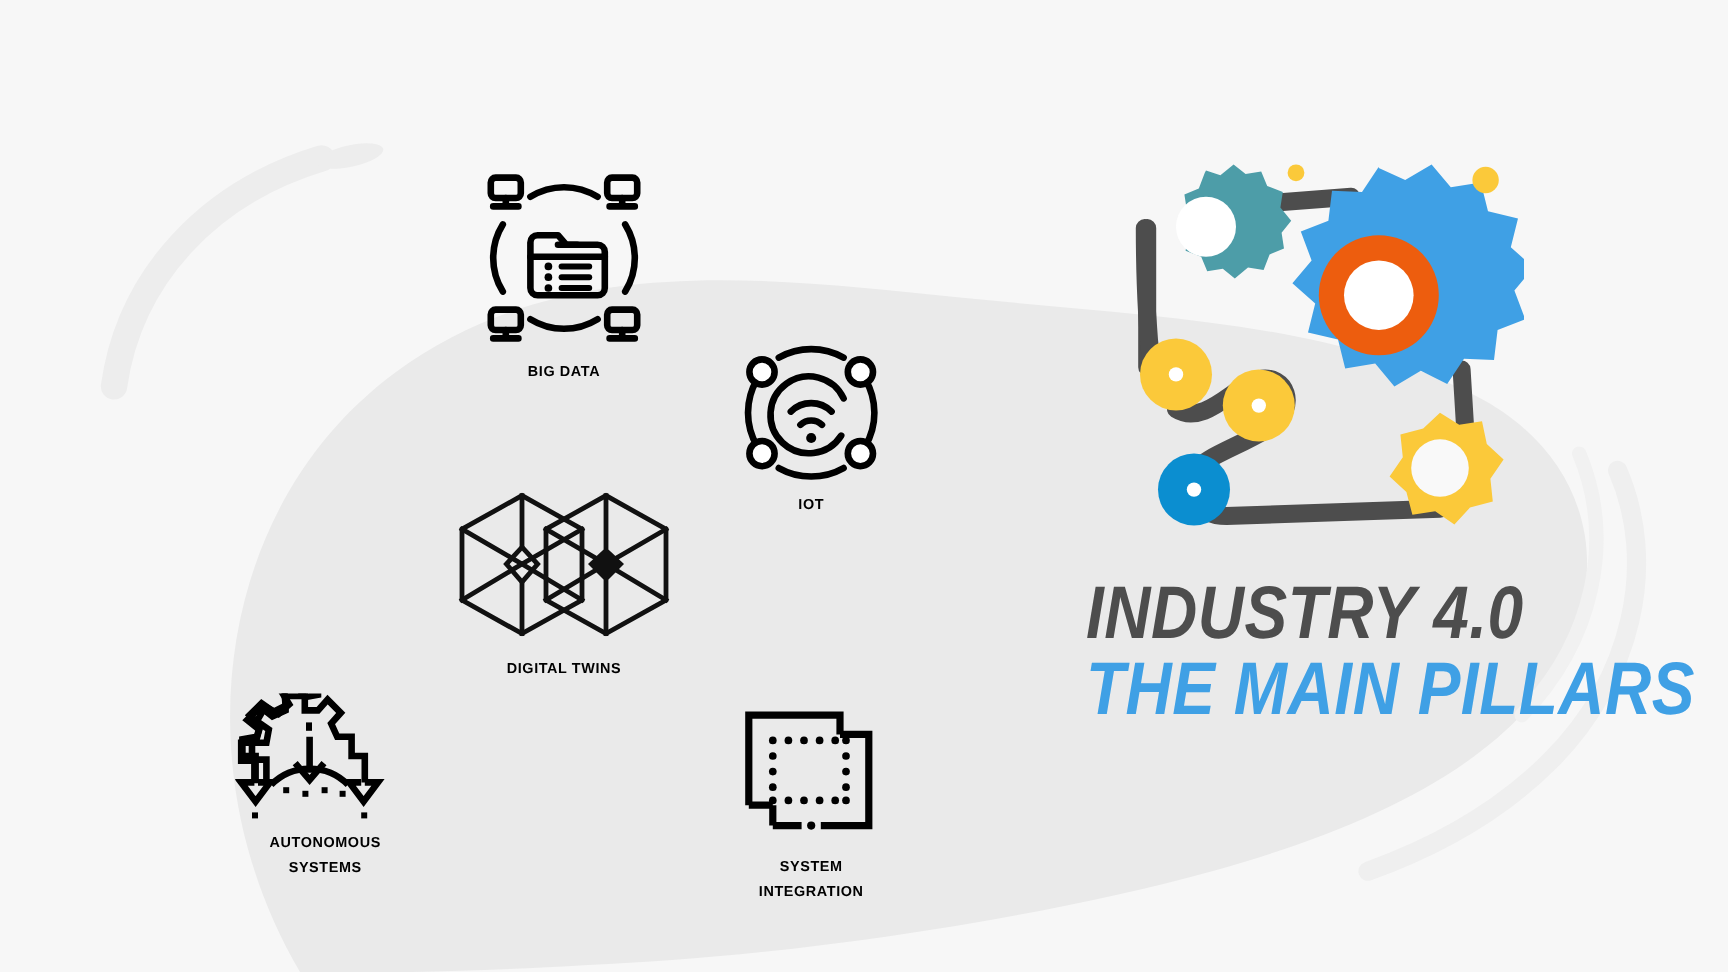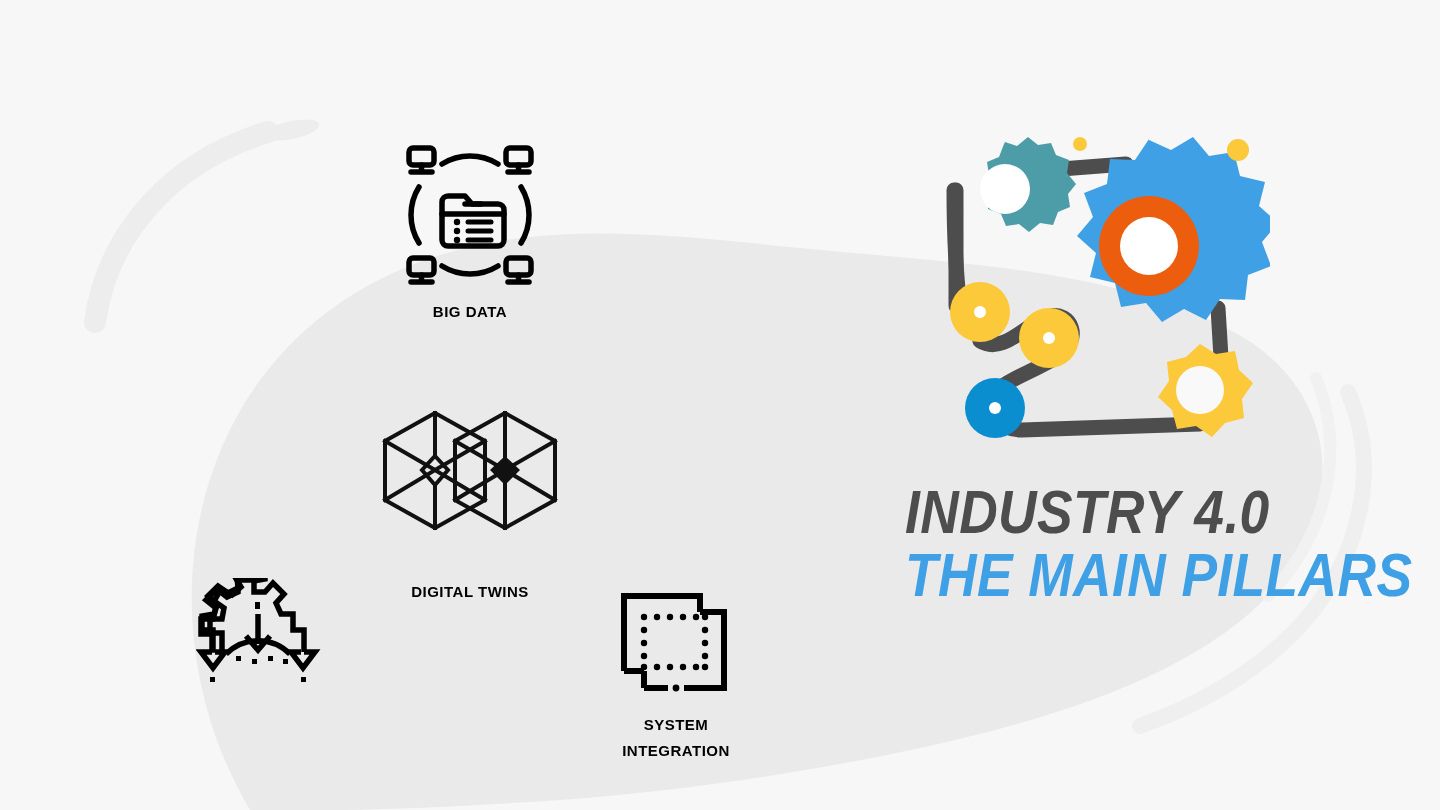--- a/index.html
+++ b/index.html
@@ -33,21 +33,21 @@
     display: flex;
     flex-direction: column;
     align-items: center;
     justify-content: flex-start;
   }
   .pillar .glyph {
     display: block;
   }
   .pillar .caption {
     margin-top: 9px;
-    font-size: 15px;
+    font-size: 12px;
     font-weight: bold;
     color: #000000;
     text-align: center;
     line-height: 1.72;
     letter-spacing: 0.5px;
     white-space: pre-line;
     text-transform: uppercase;
   }
   
   #title-block {
@@ -171,22 +171,47 @@
       <g stroke="#000000" stroke-width="5" stroke-linecap="round">
         <path d="M73,82 L96,82"></path>
         <path d="M73,91 L96,91"></path>
         <path d="M73,100 L96,100"></path>
       </g>
     </svg>
     <div class="caption">BIG DATA</div>
   </div>
 
 
-
-  <div class="pillar" style="left:375px; top:408px; width:190px;gap:32px;">
+  <div class="pillar" style="left:606px; top:286px; width:140px;">
+    <svg class="glyph" width="140" height="115" viewBox="0 0 140 115">
+      <g fill="none" stroke="#000000" stroke-width="5.5" stroke-linecap="round">
+
+        <path d="M43,12 A55,55 0 0 1 97,12"></path>
+        <path d="M115,30 A55,55 0 0 1 115,86"></path>
+        <path d="M97,104 A55,55 0 0 1 43,104"></path>
+        <path d="M25,86 A55,55 0 0 1 25,30"></path>
+
+        <path d="M95,77 A32,32 0 1 1 97,46"></path>
+      </g>
+      <g fill="#ffffff" stroke="#000000" stroke-width="5.5">
+        <circle cx="29" cy="24" r="10.5"></circle>
+        <circle cx="111" cy="24" r="10.5"></circle>
+        <circle cx="29" cy="92" r="10.5"></circle>
+        <circle cx="111" cy="92" r="10.5"></circle>
+      </g>
+      <g fill="none" stroke="#000000" stroke-width="5.5" stroke-linecap="round">
+        <path d="M53,57 A24,24 0 0 1 87,57"></path>
+        <path d="M61,68 A13,13 0 0 1 79,68"></path>
+      </g>
+      <circle cx="70" cy="79" r="4.2" fill="#000000"></circle>
+    </svg>
+    <div class="caption">IOT</div>
+  </div>
+
+  <div class="pillar" style="left:375px; top:408px; width:190px;">
     <svg class="glyph" width="190" height="130" viewBox="0 0 190 130">
       <g fill="none" stroke="#111111" stroke-width="4" stroke-linejoin="miter" stroke-linecap="square">
 
         <path d="M10,33 L60,5 L110,33 L110,92 L60,120 L10,92 Z"></path>
         <path d="M60,5 L60,48"></path>
         <path d="M10,33 L60,62 L110,33"></path>
         <path d="M10,92 L60,62 L110,92"></path>
         <path d="M60,77 L60,120"></path>
 
         <path d="M60,48 L73,62 L60,77 L47,62 Z"></path>
@@ -231,20 +256,22 @@
       <g fill="#000000">
         <rect x="59" y="24" width="5" height="7"></rect>
         <rect x="14" y="99" width="5" height="5"></rect>
         <rect x="105" y="99" width="5" height="5"></rect>
         <rect x="40" y="78" width="5" height="5"></rect>
         <rect x="56" y="81" width="5" height="5"></rect>
         <rect x="72" y="78" width="5" height="5"></rect>
         <rect x="87" y="81" width="5" height="5"></rect>
       </g>
     </svg>
+    <div class="caption">AUTONOMOUS
+SYSTEMS</div>
   </div>
 
   <div class="pillar" style="left:606px; top:588px; width:140px;">
     <svg class="glyph" width="140" height="115" viewBox="0 0 140 115">
       <g fill="none" stroke="#000000" stroke-width="6" stroke-linejoin="miter" stroke-linecap="butt">
 
         <path d="M18,83 L18,8 L94,8 L94,24"></path>
         <path d="M18,83 L38,83"></path>
 
         <path d="M38,100 L38,83 M38,100 L62,100 M78,100 L118,100 L118,24 L94,24"></path>

